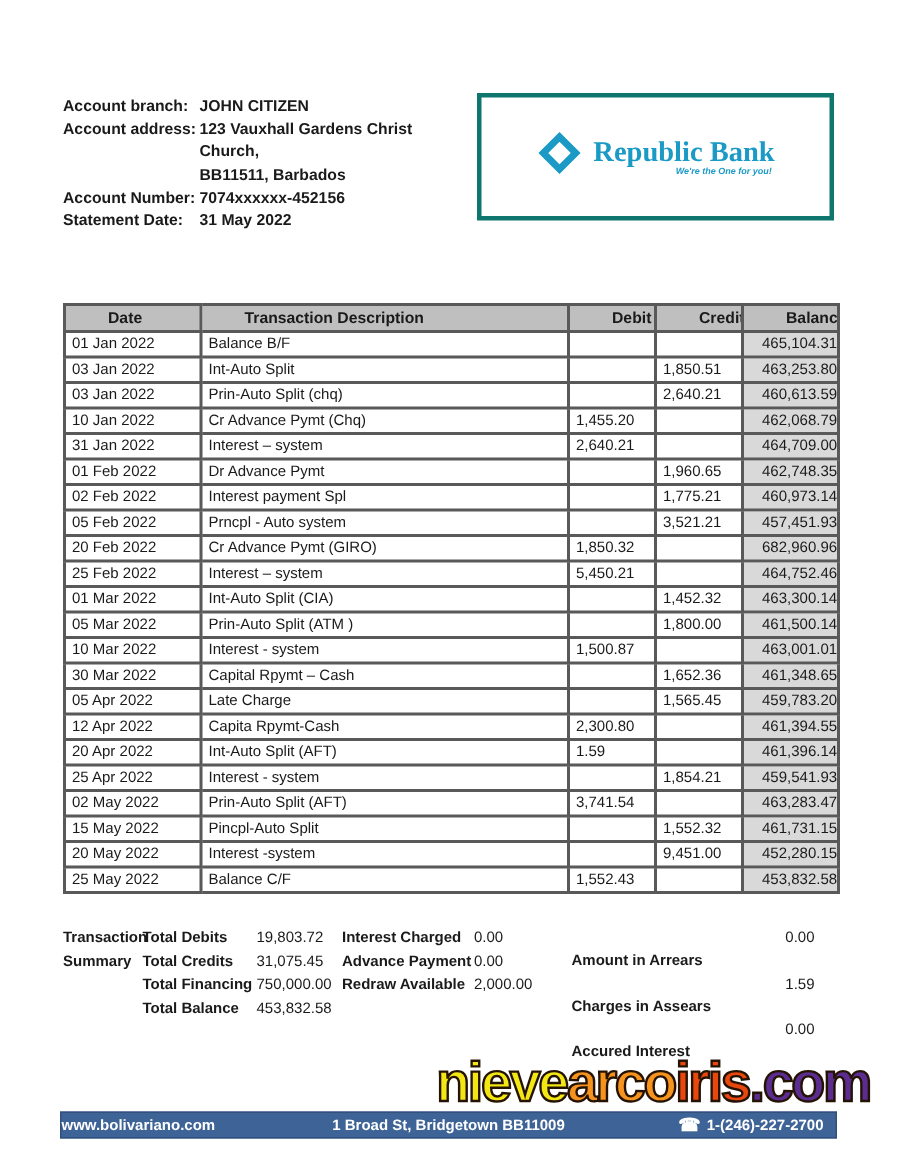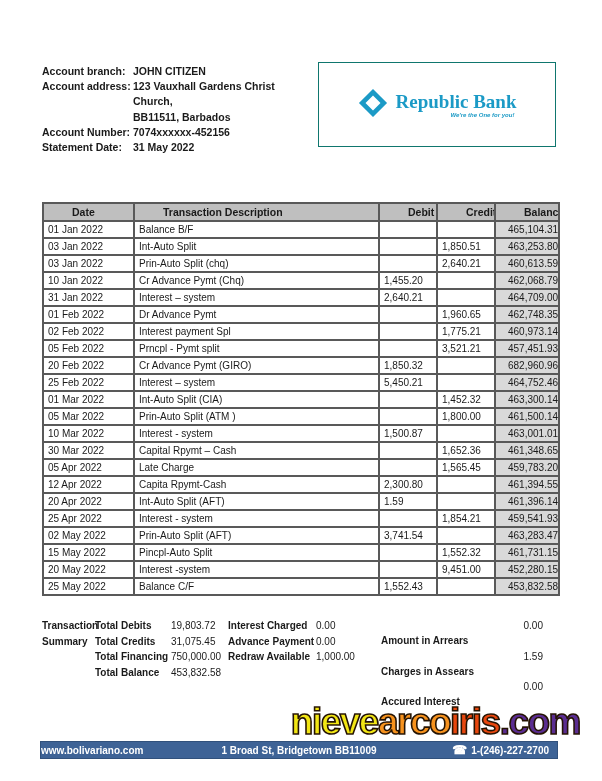--- a/index.html
+++ b/index.html
@@ -7,21 +7,21 @@
         font-family:"Liberation Sans",sans-serif;color:#1a1a1a;}
 
   
   .account-block{position:absolute;left:42px;top:64px;width:270px;font-size:10.5px;font-weight:bold;}
   .acct-row{display:flex;line-height:15.2px;}
   .acct-label{width:91px;flex:0 0 91px;}
   .acct-value{flex:1;}
 
   
   .logo-box{position:absolute;left:318px;top:62px;width:238px;height:85px;
-            border:1px solid #0f766e;box-sizing:border-box;display:flex;align-items:center;justify-content:center;}
+            border:3px solid #0f766e;box-sizing:border-box;display:flex;align-items:center;justify-content:center;}
   .logo-inner{display:flex;align-items:center;gap:8px;}
   .logo-text-wrap{display:flex;flex-direction:column;align-items:flex-end;}
   .bank-name{font-family:"Liberation Serif",serif;font-weight:bold;font-size:19px;color:#1b9ac6;line-height:20px;white-space:nowrap;}
   .bank-tagline{font-size:6px;font-style:italic;font-weight:bold;color:#1b9ac6;margin-top:0;padding-right:2px;}
 
   
   .txn-table{position:absolute;left:42px;top:202px;border-collapse:collapse;table-layout:fixed;width:516px;}
   .txn-table th,.txn-table td{border:2px solid #595959;font-size:10px;padding:1px 4px;height:13px;
         overflow:hidden;white-space:nowrap;background:#ffffff;vertical-align:middle;}
   .txn-table th{background:#bfbfbf;text-align:left;font-size:10.5px;font-weight:bold;height:14px;padding-left:28px;}
@@ -161,21 +161,21 @@
         </tr>
         <tr>
           <td>02 Feb 2022</td>
           <td>Interest payment Spl</td>
           <td></td>
           <td>1,775.21</td>
           <td>460,973.14</td>
         </tr>
         <tr>
           <td>05 Feb 2022</td>
-          <td>Prncpl  - Pymt split</td>
+          <td>Prncpl  - Auto system</td>
           <td></td>
           <td>3,521.21</td>
           <td>457,451.93</td>
         </tr>
         <tr>
           <td>20 Feb 2022</td>
           <td>Cr Advance Pymt (GIRO)</td>
           <td>1,850.32</td>
           <td></td>
           <td>682,960.96</td>
@@ -301,21 +301,21 @@
         <div class="sum-row">
           <span class="sum-label">Interest Charged</span>
           <span class="sum-value">0.00</span>
         </div>
         <div class="sum-row">
           <span class="sum-label">Advance Payment</span>
           <span class="sum-value">0.00</span>
         </div>
         <div class="sum-row">
           <span class="sum-label">Redraw Available</span>
-          <span class="sum-value">1,000.00</span>
+          <span class="sum-value">2,000.00</span>
         </div>
       </div>
     <div class="sum-group g3">
         <div class="sum-row">
           <span class="sum-label">Amount in Arrears</span>
           <span class="sum-value">0.00</span>
         </div>
         <div class="sum-row">
           <span class="sum-label">Charges in Assears</span>
           <span class="sum-value">1.59</span>

